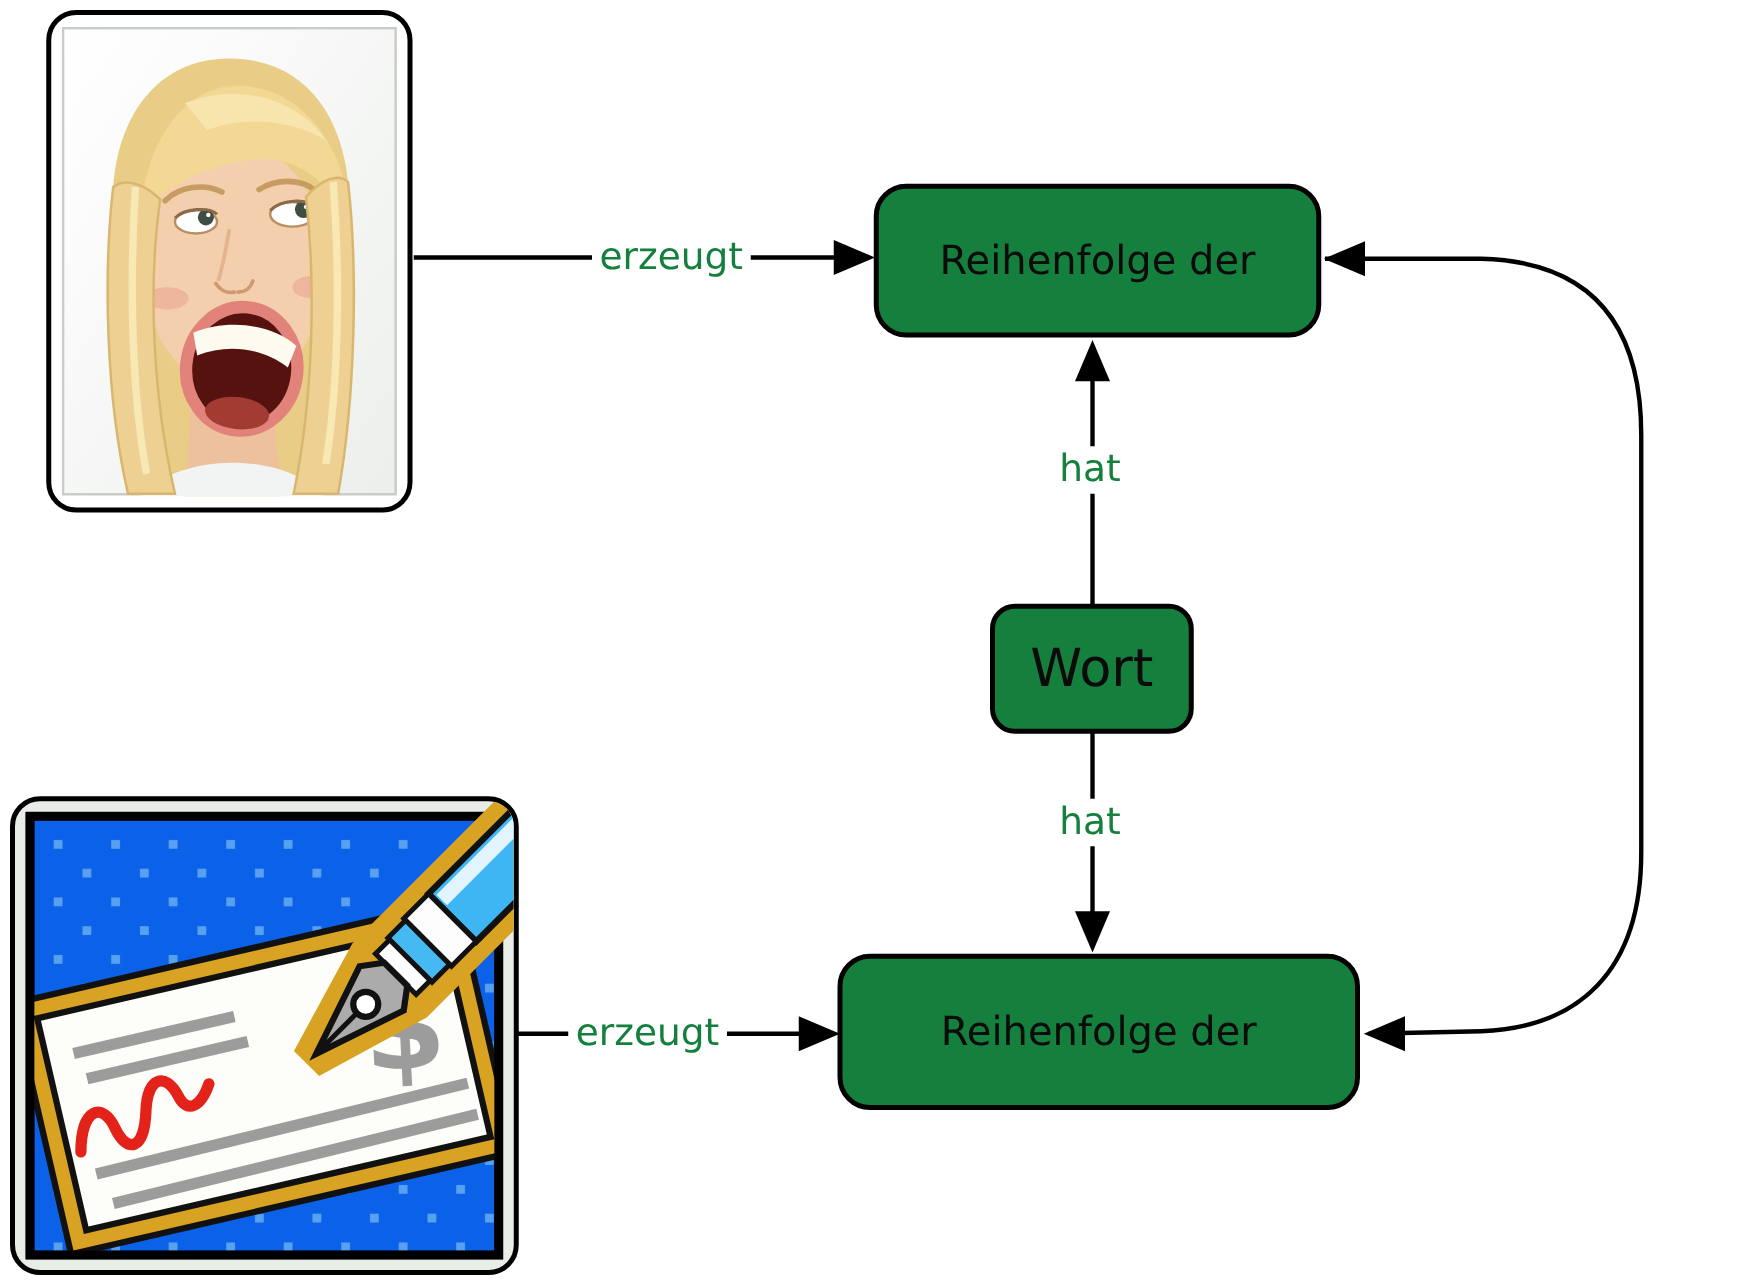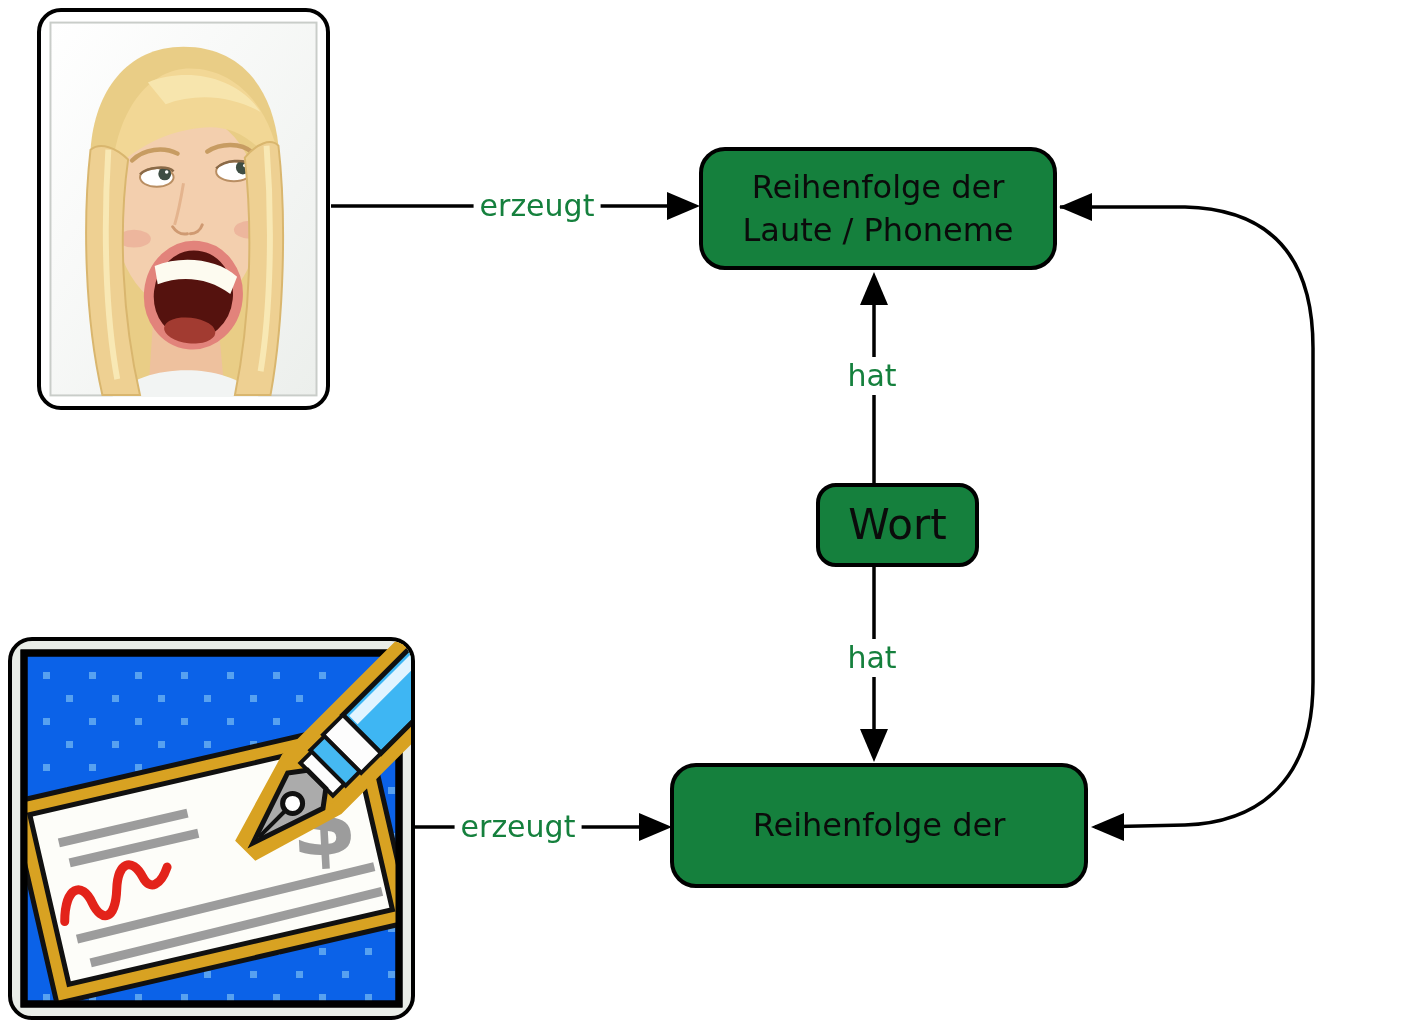--- a/index.html
+++ b/index.html
@@ -11,21 +11,21 @@
   .connectors line,.connectors path{stroke:#000;stroke-width:3.5px;fill:none;}
   .connectors polygon{fill:#000;stroke:none;}
 
   .node{
     position:absolute;box-sizing:border-box;background:#15803d;border:4px solid #000;
     border-radius:26px;display:flex;flex-direction:column;align-items:center;justify-content:center;
     text-align:center;font-size:32px;line-height:43px;color:#0b0b0b;
   }
   .node-wort{border-radius:20px;font-size:42px;line-height:1;}
   .node-phoneme{left:699px;top:147px;width:358px;height:123px;}
-  .node-wort{left:792px;top:483px;width:163px;height:84px;margin-left:24px;}
+  .node-wort{left:792px;top:483px;width:163px;height:104px;}
   .node-grapheme{left:670px;top:763px;width:418px;height:125px;}
 
   .edge-label{
     position:absolute;transform:translate(-50%,-50%);background:#ffffff;
     font-size:30px;line-height:34px;padding:2px 6px;white-space:nowrap;color:#15803d;
   }
 
   .photo-frame{
     position:absolute;box-sizing:border-box;border:4px solid #000;border-radius:24px;
     overflow:hidden;
@@ -146,21 +146,20 @@
         <rect x="218" y="96" width="46" height="16" fill="#fdfdfd" stroke="#111111" stroke-width="4"></rect>
         <path d="M241 202 L 216 128 L 228 112 L 254 112 L 266 128 Z" fill="#ababab" stroke="#111111" stroke-width="5"></path>
         <line x1="241" y1="194" x2="241" y2="150" stroke="#111111" stroke-width="4"></line>
         <circle cx="241" cy="146" r="10" fill="#ffffff" stroke="#111111" stroke-width="5"></circle>
       </g>
     </svg>
   </figure>
 
   <div class="node node-phoneme">
     <span>Reihenfolge der</span>
-    <span>Laute / Phoneme</span>
   </div>
 
   <div class="node node-wort">
     <span>Wort</span>
   </div>
 
   <div class="node node-grapheme">
     <span>Reihenfolge der</span>
   </div>
 

